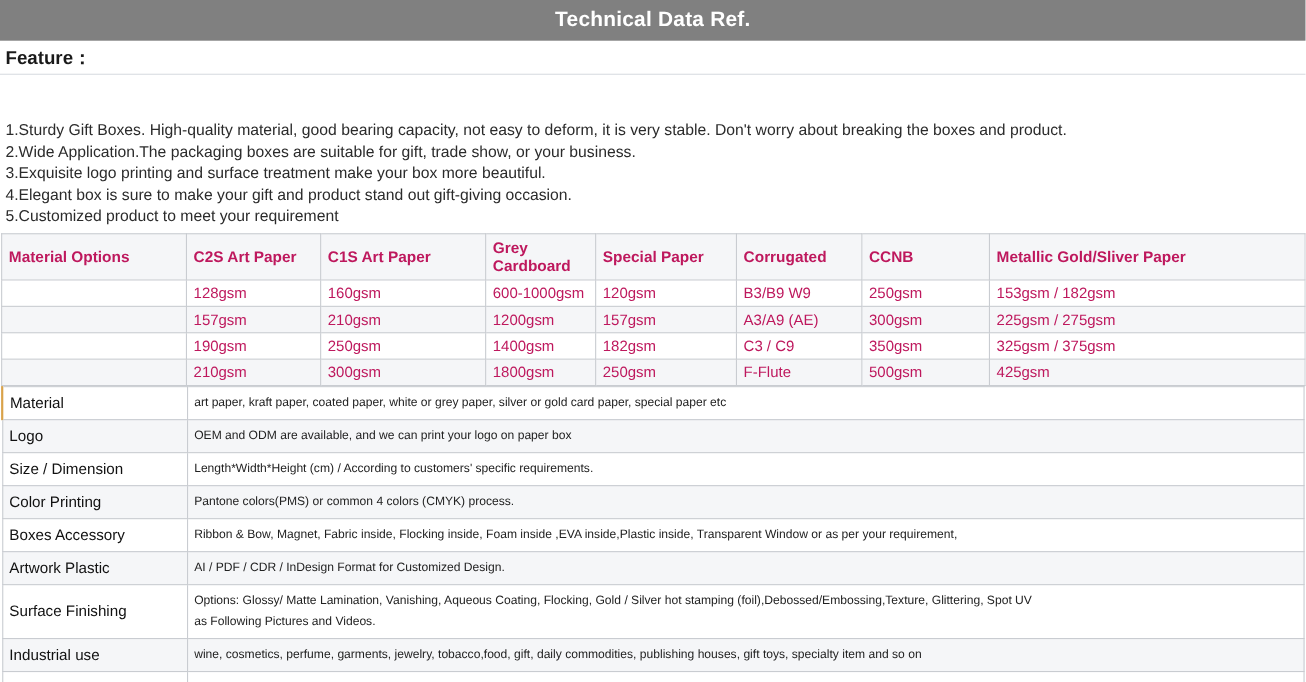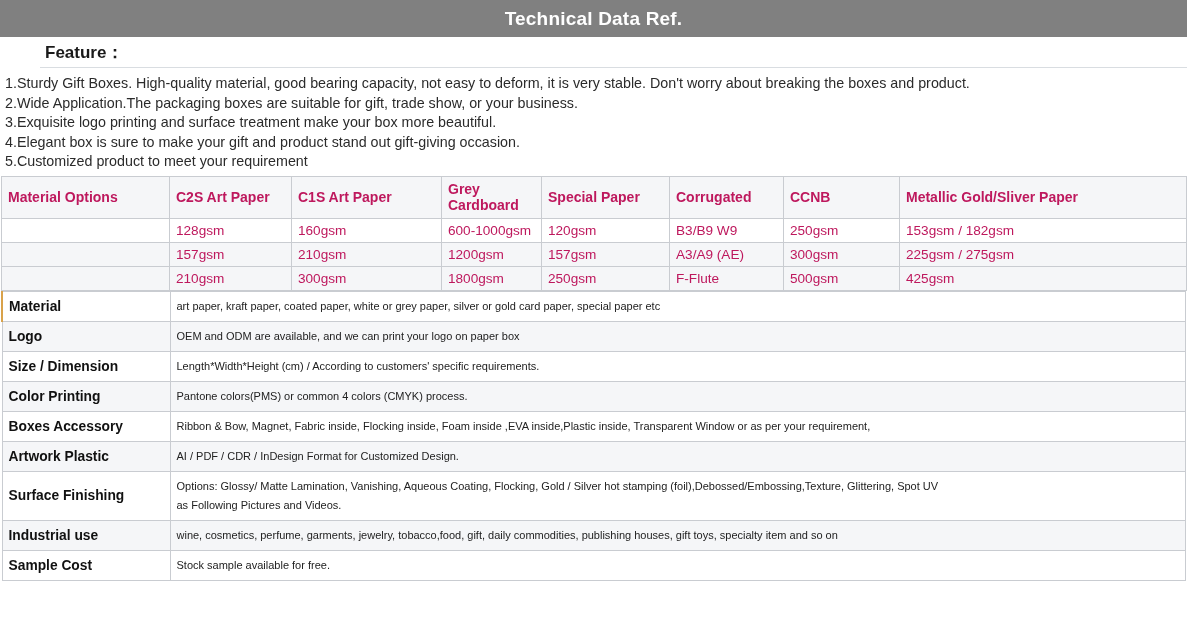--- a/index.html
+++ b/index.html
@@ -41,32 +41,32 @@
   }
 
   
   .feature-head {
     height: 31px;
     border-bottom: 1px solid #d9dde1;
     display: flex;
     align-items: center;
     padding-left: 5px;
     box-sizing: border-box;
-    margin-left: 40px;
   }
   .feature-head-text {
     font-size: 17px;
     font-weight: bold;
     color: #1a1a1a;
   }
 
   
   .feature-list {
     padding: 6px 0 4px 5px;
     box-sizing: border-box;
+    margin-top: 36px;
   }
   .feature-line {
     font-size: 14.3px;
     line-height: 19.6px;
     color: #2b2b2b;
     white-space: nowrap;
   }
 
   
   table.grid {
@@ -107,21 +107,21 @@
   }
   table.spec td {
     border: 1px solid #c9ccd1;
     font-size: 11px;
     color: #222222;
     padding: 5px 6px;
     vertical-align: middle;
     box-sizing: border-box;
   }
   table.spec td.label {
-    font-weight: bold;
+    font-weight: normal;
     font-size: 13.8px;
     color: #111111;
     width: 168px;
   }
   table.spec tr.first-spec td.label {
     border-left: 2px solid #d9a24a;
   }
   table.spec tr.sr-white td { background: #ffffff; }
   table.spec tr.sr-alt td   { background: #f5f6f8; }
   .spec-line { display: block; line-height: 19px; }
@@ -184,20 +184,30 @@
       <tr class="row-alt">
         <td class="num"></td>
         <td class="num">157gsm</td>
         <td class="num">210gsm</td>
         <td class="num">1200gsm</td>
         <td class="num">157gsm</td>
         <td class="num">A3/A9 (AE)</td>
         <td class="num">300gsm</td>
         <td class="num">225gsm / 275gsm</td>
       </tr>
+      <tr class="row-white">
+        <td class="num"></td>
+        <td class="num">190gsm</td>
+        <td class="num">250gsm</td>
+        <td class="num">1400gsm</td>
+        <td class="num">182gsm</td>
+        <td class="num">C3 / C9</td>
+        <td class="num">350gsm</td>
+        <td class="num">325gsm / 375gsm</td>
+      </tr>
       <tr class="row-alt">
         <td class="num"></td>
         <td class="num">210gsm</td>
         <td class="num">300gsm</td>
         <td class="num">1800gsm</td>
         <td class="num">250gsm</td>
         <td class="num">F-Flute</td>
         <td class="num">500gsm</td>
         <td class="num">425gsm</td>
       </tr>

